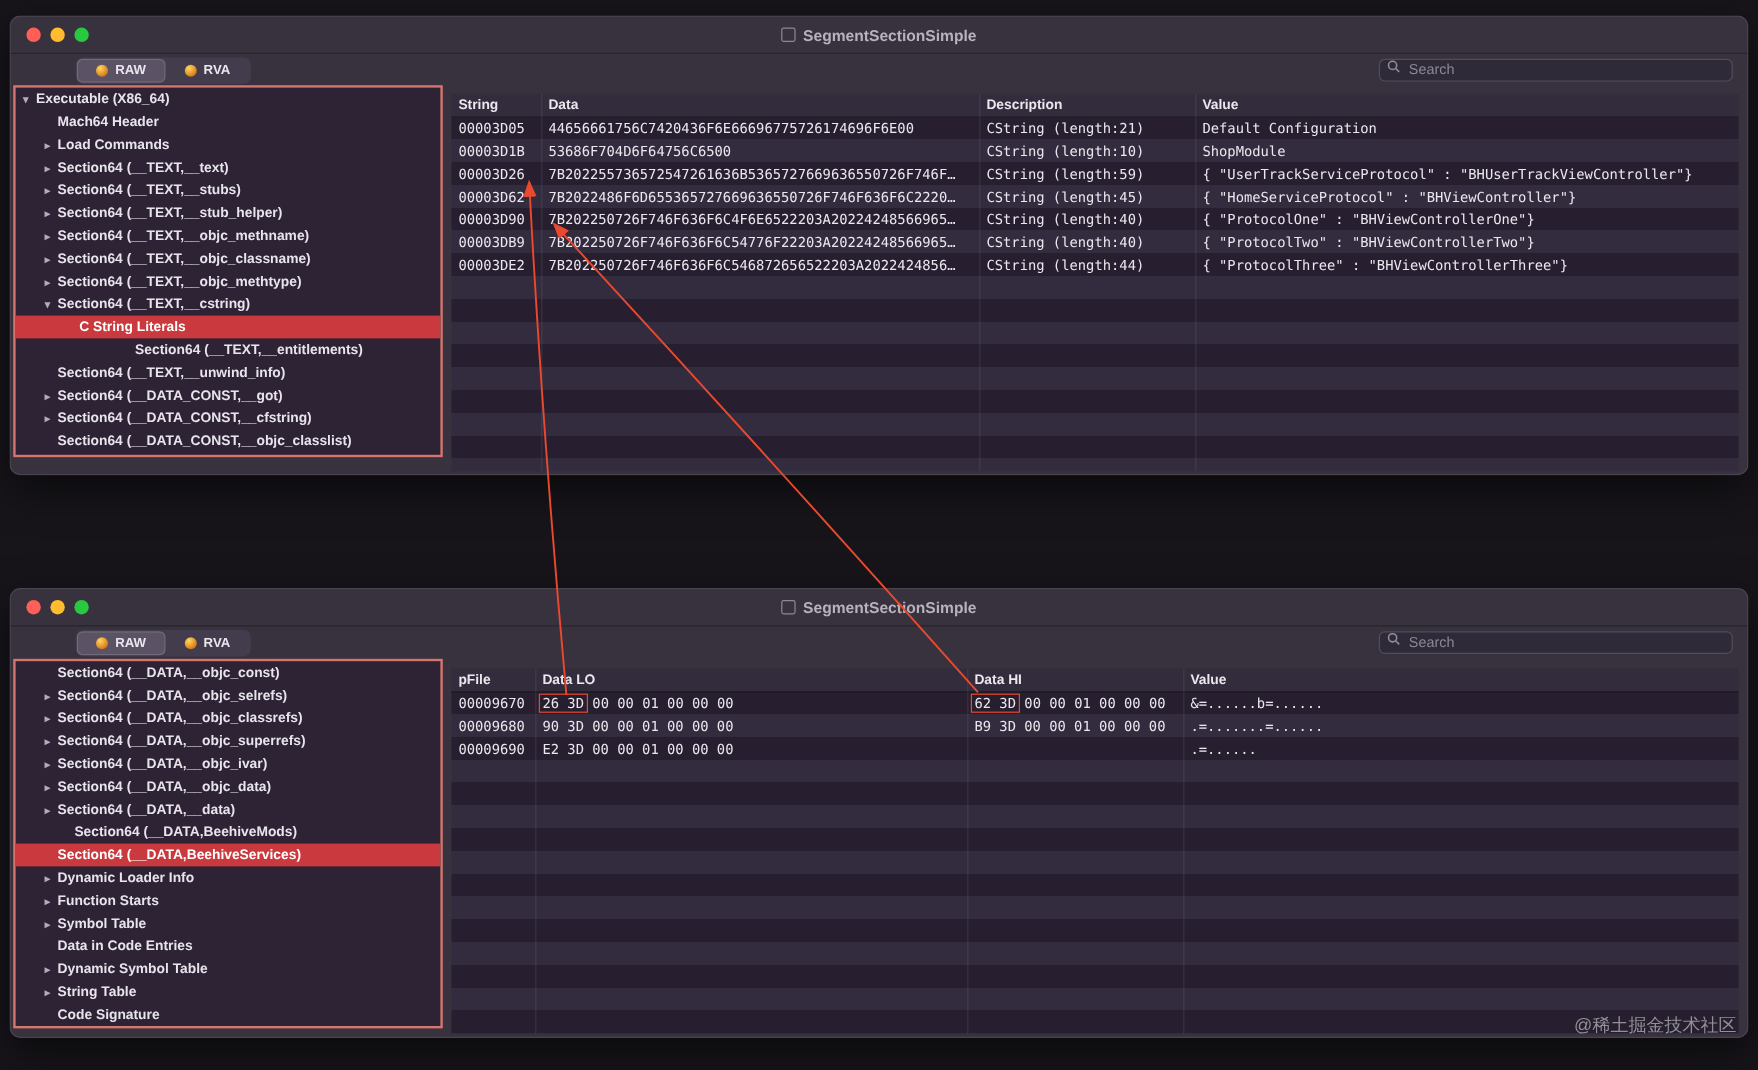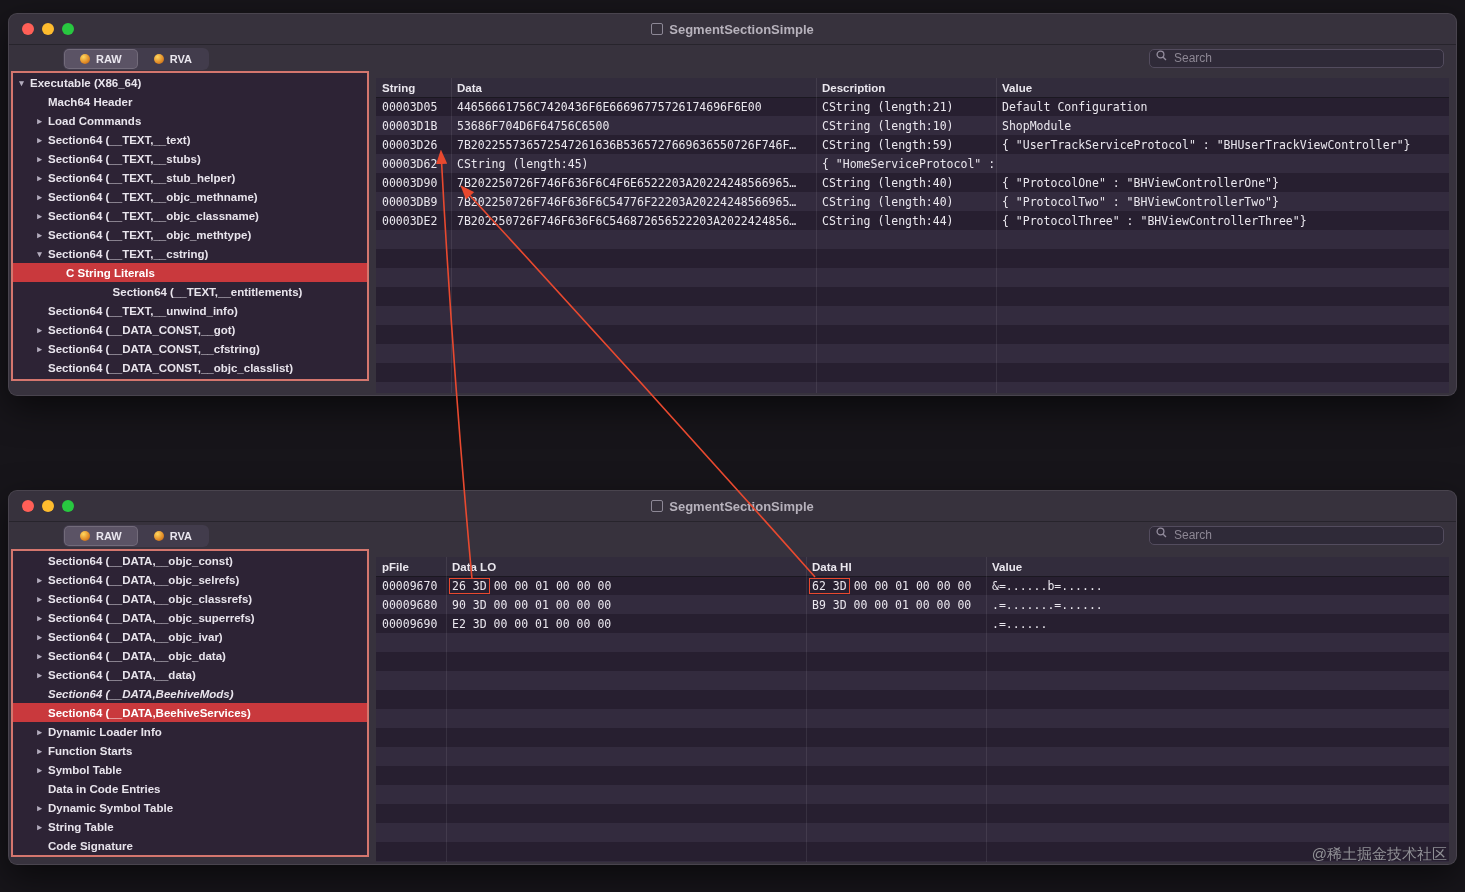--- a/index.html
+++ b/index.html
@@ -182,20 +182,21 @@
           <div class="cell">ShopModule</div>
         </div>
         <div class="trow">
           <div class="cell">00003D26</div>
           <div class="cell">7B202255736572547261636B5365727669636550726F746F…</div>
           <div class="cell">CString (length:59)</div>
           <div class="cell">{ "UserTrackServiceProtocol" : "BHUserTrackViewController"}</div>
         </div>
         <div class="trow">
           <div class="cell">00003D62</div>
+          <div class="cell">7B2022486F6D655365727669636550726F746F636F6C2220…</div>
           <div class="cell">CString (length:45)</div>
           <div class="cell">{ "HomeServiceProtocol" : "BHViewController"}</div>
         </div>
         <div class="trow">
           <div class="cell">00003D90</div>
           <div class="cell">7B202250726F746F636F6C4F6E6522203A20224248566965…</div>
           <div class="cell">CString (length:40)</div>
           <div class="cell">{ "ProtocolOne" : "BHViewControllerOne"}</div>
         </div>
         <div class="trow">
@@ -267,21 +268,21 @@
         <span class="side-label">Section64 (__DATA,__objc_ivar)</span>
       </div>
       <div class="side-row" style="padding-left: 20px;">
         <span class="chev">▸</span>
         <span class="side-label">Section64 (__DATA,__objc_data)</span>
       </div>
       <div class="side-row" style="padding-left: 20px;">
         <span class="chev">▸</span>
         <span class="side-label">Section64 (__DATA,__data)</span>
       </div>
-      <div class="side-row" style="padding-left: 20px; font-style: italic;">
+      <div class="side-row" style="padding-left: 34px;">
         <span class="chev"></span>
         <span class="side-label">Section64 (__DATA,BeehiveMods)</span>
       </div>
       <div class="side-row selected" style="padding-left: 20px;">
         <span class="chev"></span>
         <span class="side-label">Section64 (__DATA,BeehiveServices)</span>
       </div>
       <div class="side-row" style="padding-left: 20px;">
         <span class="chev">▸</span>
         <span class="side-label">Dynamic Loader Info</span>

